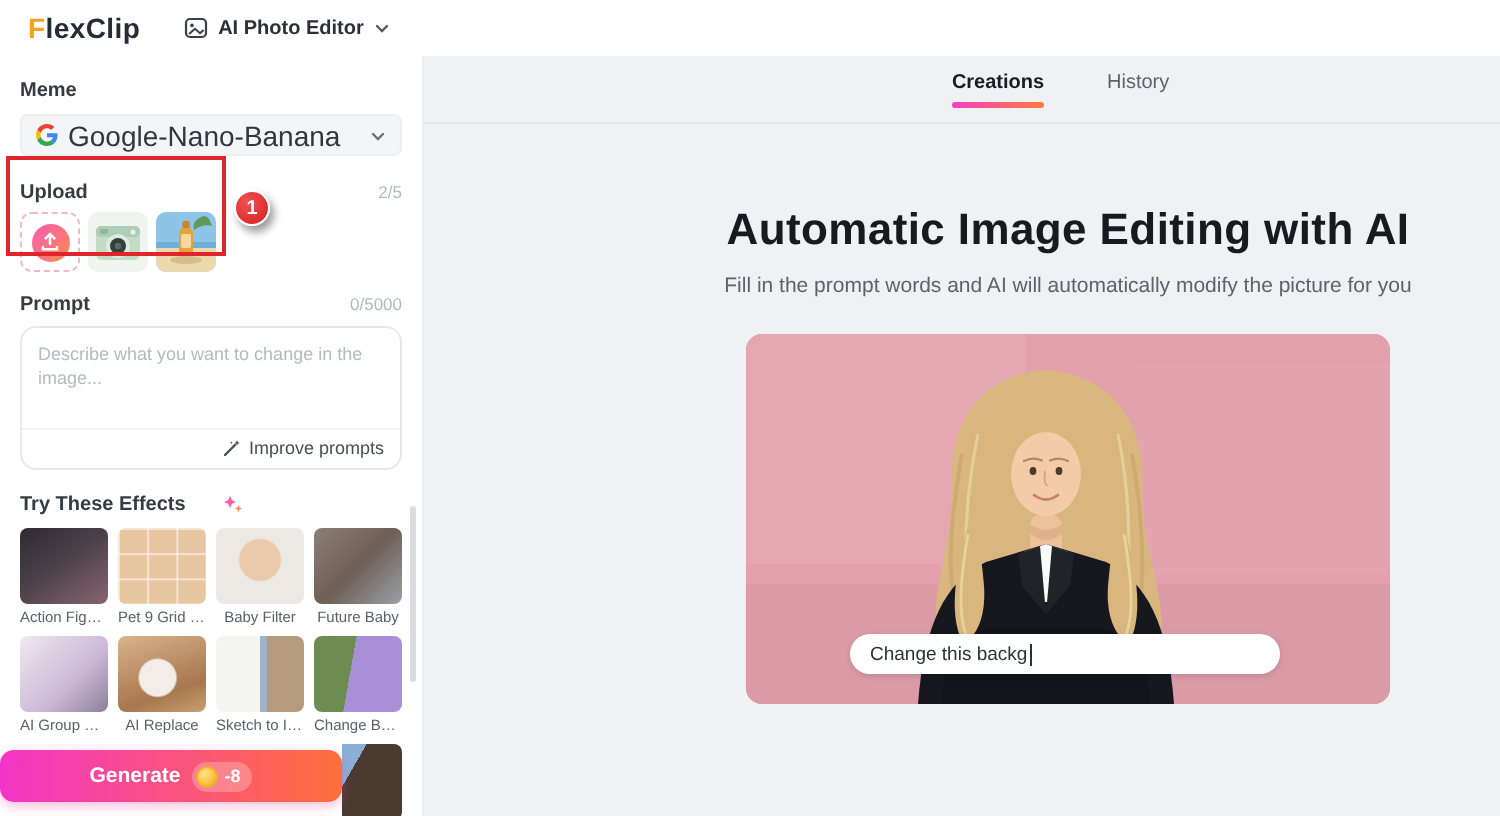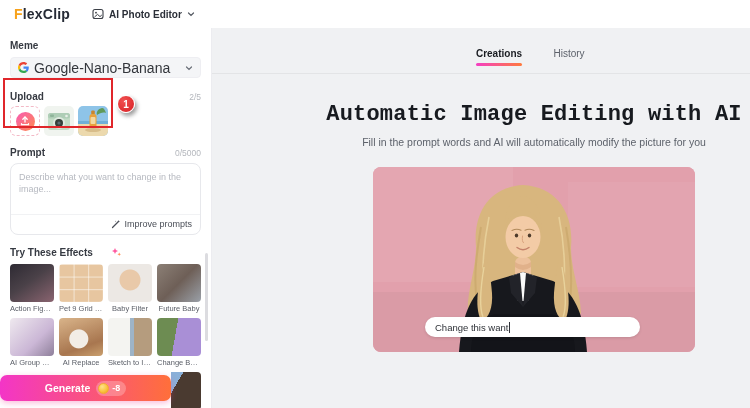--- a/index.html
+++ b/index.html
@@ -63,30 +63,30 @@
 
   .left-footer { position:absolute; left:0; bottom:0; width:171px; height:40px; background:#fff; display:flex; align-items:center; justify-content:center; z-index:8; }
   .generate-btn { width:192px; height:26px; border:none; border-radius:7px; background:linear-gradient(90deg,#f335c7,#ff6f3a); color:#fff; display:flex; align-items:center; justify-content:center; gap:6px; cursor:pointer; box-shadow:0 2px 6px rgba(243,60,150,.35); }
   .generate-label { font-size:10.5px; font-weight:bold; color:#fff; }
   .cost-badge { display:flex; align-items:center; gap:3px; background:rgba(255,255,255,.25); border-radius:9px; padding:1px 6px 1px 2px; height:15px; }
   .coin { width:11px; height:11px; border-radius:50%; background:radial-gradient(circle at 35% 30%,#ffe28a,#f9c23c 60%,#e89b23); border:1px solid #f3ae2e; display:inline-block; }
   .cost-text { font-size:9px; font-weight:bold; color:#fff; }
 
   
   .main { position:absolute; left:212px; top:28px; width:538px; height:380px; background:#f0f1f3; }
-  .tabbar { position:absolute; left:0; top:12px; width:538px; height:34px; border-bottom:1px solid rgba(0,0,0,.05); }
+  .tabbar { position:absolute; left:0; top:0; width:538px; height:34px; border-bottom:1px solid rgba(0,0,0,.05); }
   .tabs { position:absolute; left:106px; width:432px; top:8px; display:flex; justify-content:center; gap:24px; }
   .tab { display:flex; flex-direction:column; align-items:center; cursor:pointer; }
   .tab-label { font-size:10px; color:#5d626b; }
   .tab.active .tab-label { font-weight:bold; color:#191c21; }
   .tab-underline { margin-top:4px; width:46px; height:3px; border-radius:2px; background:linear-gradient(90deg,#f43fc3,#ff7a3d); }
   .tab:not(.active) .tab-underline { visibility:hidden; }
 
   .hero { position:absolute; left:106px; width:432px; top:74px; text-align:center; }
-  .hero-heading { font-size:22px; font-weight:bold; color:#171a1f; letter-spacing:.2px;font-family:Liberation Mono, monospace; }
+  .hero-heading { font-size:22px; font-weight:bold; color:#171a1f; letter-spacing:.2px; }
   .hero-sub { margin-top:9px; font-size:10.5px; color:#5d626b; }
 
   .preview-card { position:absolute; left:161px; top:139px; width:322px; height:185px; border-radius:8px; overflow:hidden; background:#e2a0ac; }
   .preview-card svg { display:block; }
   .overlay-pill { position:absolute; left:52px; top:150px; width:215px; height:20px; background:#fff; border-radius:10px; display:flex; align-items:center; padding-left:10px; box-shadow:0 1px 3px rgba(0,0,0,.12); }
   .overlay-text { font-size:9.5px; color:#2e3137; }
   .text-cursor { display:inline-block; width:1px; height:11px; background:#2e3137; margin-left:1px; }
 </style>
 </head>
 <body>
@@ -316,17 +316,17 @@
       <path d="M98,185 C98,165 107,151 122,147 L178,147 C193,151 202,165 202,185 Z" fill="#131419"></path>
       <path d="M110,162 Q150,146 194,164" stroke="#2c2d34" stroke-width="2" fill="none"></path>
       <ellipse cx="119" cy="161" rx="9.5" ry="5.5" fill="#eec29e" transform="rotate(-14 119 161)"></ellipse>
 
       <path d="M112,92 C105,118 101,138 108,154 C116,152 120,140 119,126 C118,114 116,100 114,92 Z" fill="#d8b67e"></path>
       <path d="M188,92 C195,118 199,138 192,154 C184,152 180,140 181,126 C182,114 184,100 186,92 Z" fill="#d8b67e"></path>
       <path d="M111,100 C107,124 106,140 110,150" stroke="#ecd9a4" stroke-width="1.4" fill="none" opacity="0.8"></path>
       <path d="M189,100 C193,124 194,140 190,150" stroke="#ecd9a4" stroke-width="1.4" fill="none" opacity="0.8"></path>
     </svg>
     <div class="overlay-pill">
-      <span class="overlay-text">Change this want</span>
+      <span class="overlay-text">Change this backg</span>
       <span class="text-cursor"></span>
     </div>
   </div>
 </div>
 
 </body></html>

